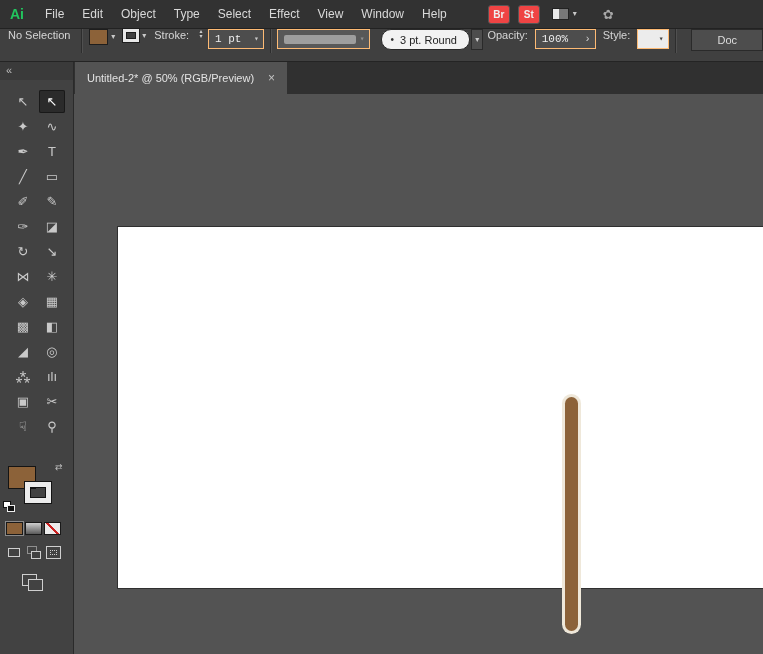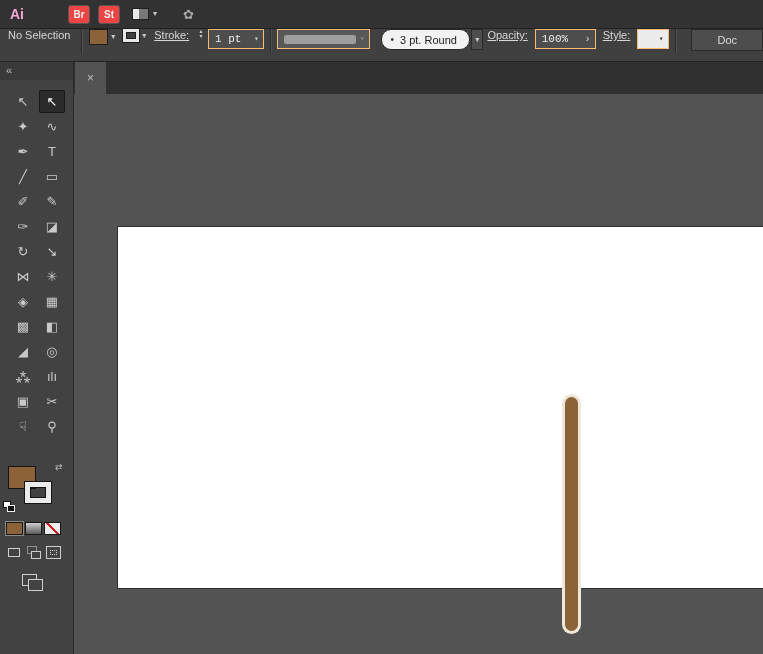--- a/index.html
+++ b/index.html
@@ -4,21 +4,21 @@
 <style>
   html,body{margin:0;padding:0;}
   body{
     width:763px;height:654px;position:relative;overflow:hidden;
     background:#535353;font-family:"Liberation Sans",sans-serif;
     -webkit-user-select:none;user-select:none;
   }
   
   .menubar{position:absolute;left:0;top:0;width:100%;height:28px;background:#323232;
     display:flex;align-items:center;z-index:6;}
-  .logo{color:#f9a8d4;font-weight:bold;font-size:14px;padding:0 12px 0 10px;}
+  .logo{color:#22c55e;font-weight:bold;font-size:14px;padding:0 12px 0 10px;}
   .menu-items{display:flex;}
   .menu-item{color:#d9d9d9;font-size:12px;padding:0 9px;line-height:28px;cursor:default;white-space:nowrap;}
   .appbar-right{display:flex;align-items:center;margin-left:24px;}
   .appbtn{width:20px;height:17px;background:#ef4444;border:1px solid #565656;border-radius:3px;
     color:#f0f0f0;font-size:10px;font-weight:bold;display:flex;align-items:center;justify-content:center;margin-left:8px;}
   .ws{display:flex;align-items:center;gap:4px;margin-left:12px;}
   .ws-icon{width:15px;height:10px;border:1px solid #222;
     background:linear-gradient(90deg,#e8e8e8 0 40%,#777 40%);}
   .chev{color:#c9c9c9;font-size:8px;line-height:1;}
   .cslive{color:#a8a8a8;font-size:13px;margin-left:26px;}
@@ -26,21 +26,21 @@
   .controlbar{position:absolute;left:0;top:28px;width:100%;height:34px;background:#404040;
     border-top:1px solid #222;border-bottom:1px solid #242424;box-sizing:border-box;
     display:flex;align-items:flex-start;font-size:11px;color:#d6d6d6;z-index:5;}
   .status{padding:0 8px;width:70px;white-space:nowrap;}
   .vdiv{width:1px;height:24px;background:#2d2d2d;margin:0 3px;box-shadow:1px 0 0 #505050;}
   .swatch-group{display:flex;align-items:center;margin:0 4px;gap:3px;}
   .fill-swatch{width:17px;height:14px;background:#8c6239;border:1px solid #1e1e1e;}
   .stroke-swatch{width:16px;height:13px;border:3px solid #e8e8e8;background:#404040;
     box-shadow:0 0 0 1px #1e1e1e,inset 0 0 0 1px #1e1e1e;box-sizing:border-box;}
   .label{margin:0 4px;white-space:nowrap;}
-  .u{text-decoration:underline;}
+  .u{}
   .stepper{display:flex;flex-direction:column;align-items:center;line-height:5px;font-size:6px;color:#ccc;margin-left:4px;width:9px;}
   .field{display:flex;align-items:center;justify-content:space-between;margin:0 3px;
     border:1px solid #fdba74;background:#4d4d4d;height:20px;padding:0 4px 0 6px;gap:4px;box-sizing:border-box;color:#eee;font-family:Liberation Mono, monospace;}
   .field .chev{font-size:8px;}
   .f-stroke{width:62px;}
   .f-profile{width:104px;background:#585858;}
   .profile-bar{width:72px;height:9px;background:#9e9e9e;border-radius:2px;}
   .f-profile .chev{color:#8f8f8f;}
   .brush-pill{display:flex;align-items:center;gap:6px;background:#f2f2f2;color:#222;
     border:1px solid #2a2a2a;border-radius:10px;height:19px;padding:0 12px 0 9px;margin-left:8px;font-size:11px;white-space:nowrap;}
@@ -98,20 +98,31 @@
   .artboard{position:absolute;left:44px;top:133px;right:-2px;height:361px;background:#ffffff;
     box-shadow:0 0 0 1px #2f2f2f;}
   .stroke-outline{position:absolute;left:488px;top:300px;width:19px;height:240px;background:#efe8da;border-radius:10px;}
   .stroke{position:absolute;left:491px;top:303px;width:13px;height:234px;background:#8c6239;border-radius:7px;}
 </style>
 </head>
 <body>
 
 <div class="menubar">
   <div class="logo">Ai</div>
+  <div class="menu-items">
+      <div class="menu-item">File</div>
+      <div class="menu-item">Edit</div>
+      <div class="menu-item">Object</div>
+      <div class="menu-item">Type</div>
+      <div class="menu-item">Select</div>
+      <div class="menu-item">Effect</div>
+      <div class="menu-item">View</div>
+      <div class="menu-item">Window</div>
+      <div class="menu-item">Help</div>
+    </div>
   <div class="appbar-right">
     <div class="appbtn">Br</div>
     <div class="appbtn">St</div>
     <div class="ws">
       <span class="ws-icon"></span>
       <span class="chev">▾</span>
     </div>
     <div class="cslive">✿</div>
   </div>
 </div>
@@ -280,20 +291,21 @@
   </div>
 
   <div class="screenmode">
     <i class="sm1"></i>
     <i class="sm2"></i>
   </div>
 </div>
 
 <div class="tabbar">
   <div class="tab">
+    <span>Untitled-2* @ 50% (RGB/Preview)</span>
     <span class="tabclose">×</span>
   </div>
 </div>
 
 <div class="canvasarea">
   <div class="artboard"></div>
   <div class="stroke-outline"></div>
   <div class="stroke"></div>
 </div>
 

